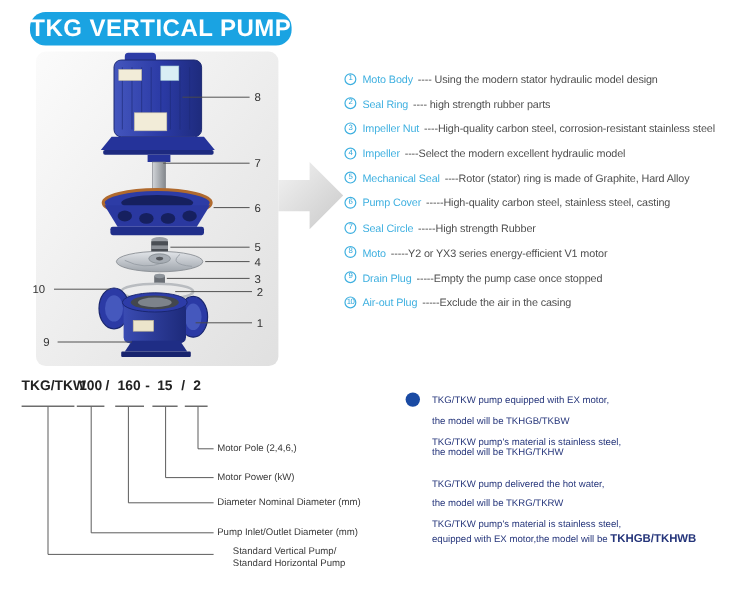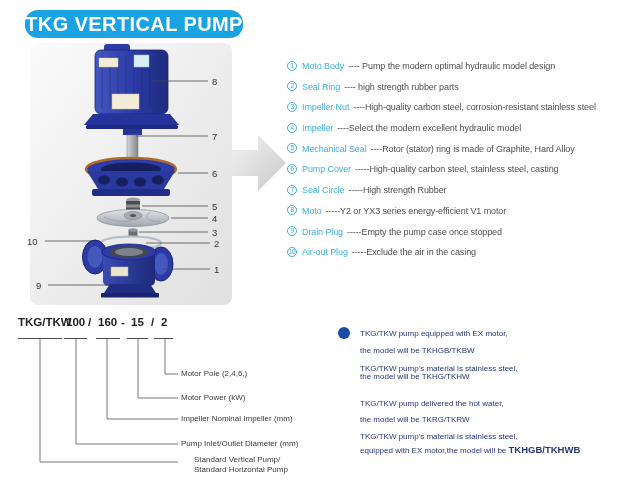--- a/index.html
+++ b/index.html
@@ -175,21 +175,21 @@
   <text x="214" y="208.5">2</text>
   <text x="214" y="234.5">1</text>
   <text x="27" y="206.5">10</text>
   <text x="36" y="250.5">9</text>
 </svg>
 
 <div class="plist">
   <div class="prow">
     <span class="pnum">1</span>
     <span class="pname">Moto Body</span>
-    <span class="pdesc">---- Pump the modern optimal hydraulic model design</span>
+    <span class="pdesc">---- Using the modern stator hydraulic model design</span>
   </div>
   <div class="prow">
     <span class="pnum">2</span>
     <span class="pname">Seal Ring</span>
     <span class="pdesc">---- high strength rubber parts</span>
   </div>
   <div class="prow">
     <span class="pnum">3</span>
     <span class="pname">Impeller Nut</span>
     <span class="pdesc">----High-quality carbon steel, corrosion-resistant stainless steel</span>
@@ -251,21 +251,21 @@
       <polyline points="165,27 165,62 178,62"></polyline>
       <polyline points="138,27 138,86 178,86"></polyline>
       <polyline points="107,27 107,107 178,107"></polyline>
       <polyline points="76,27 76,132 178,132"></polyline>
       <polyline points="40,27 40,150 178,150"></polyline>
     </g>
   </svg>
 
   <div class="mlabel ml1">Motor Pole (2,4,6,)</div>
   <div class="mlabel ml2">Motor Power  (kW)</div>
-  <div class="mlabel ml3">Impeller Nominal Impeller (mm)</div>
+  <div class="mlabel ml3">Diameter Nominal Diameter (mm)</div>
   <div class="mlabel ml4">Pump Inlet/Outlet Diameter (mm)</div>
   <div class="mlabel ml5">
     <div>Standard Vertical Pump/</div>
     <div>Standard  Horizontal Pump</div>
   </div>
 </div>
 
 <div>
   <div class="bullet"></div>
   <div class="note-line nl1">TKG/TKW pump equipped with EX motor,</div>

